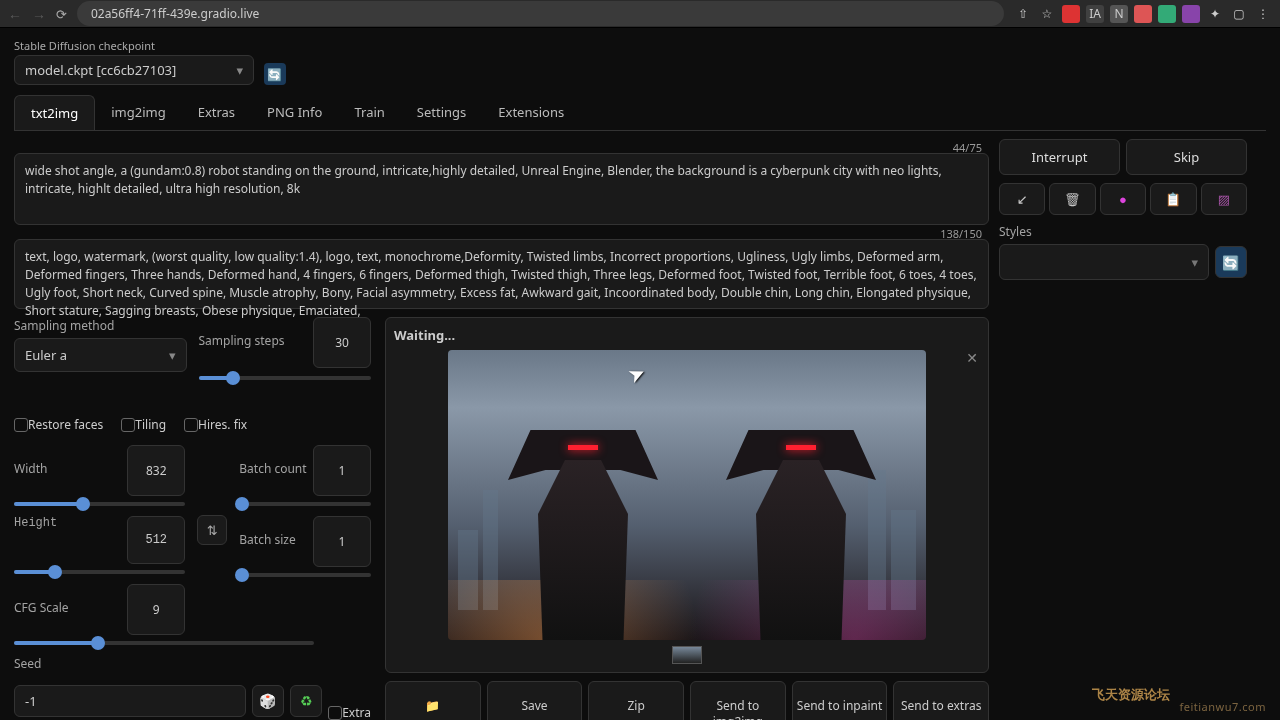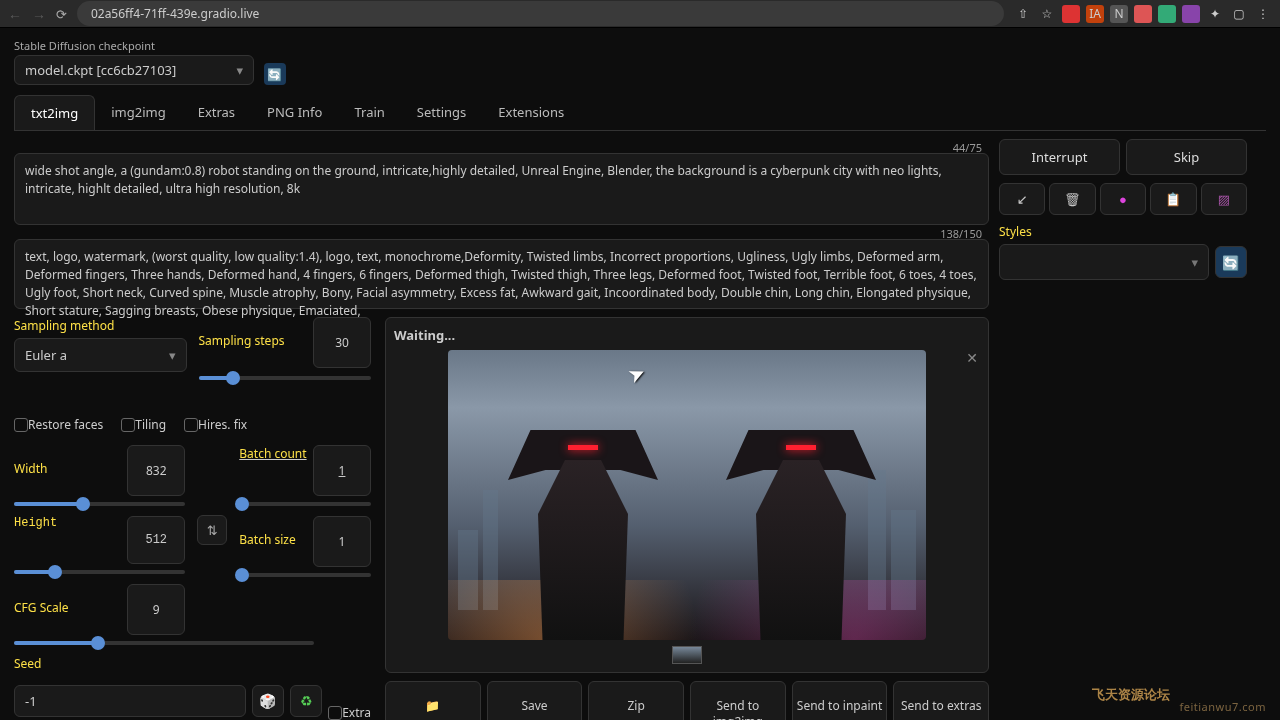--- a/index.html
+++ b/index.html
@@ -116,21 +116,21 @@
 .left-controls { flex: 1; }
 .preview-panel { width: 604px; }
 
 .controls-grid {
   display: flex;
   gap: 12px;
 }
 .col-a { flex: 1; }
 .col-b { flex: 1; }
 
-.field-label { font-size: 12px; color: #fde047; margin-bottom: 4px; display: block; }
+.field-label { font-size: 12px; color: #a3a3a3; margin-bottom: 4px; display: block; }
 
 .select {
   width: 100%;
   background: #1a1a1a;
   border: 1px solid #333;
   border-radius: 6px;
   padding: 7px 10px;
   color: #ccc;
   display: flex;
   justify-content: space-between;
@@ -366,21 +366,21 @@
 
 <div class="browser-bar">
   <span class="nav-arrow">←</span>
   <span class="nav-arrow">→</span>
   <span class="reload">⟳</span>
   <div class="url-bar">02a56ff4-71ff-439e.gradio.live</div>
   <div class="browser-icons">
     <span class="bicon">⇧</span>
     <span class="bicon">☆</span>
     <span class="bicon" style="background:#d33;"></span>
-    <span class="bicon" style="background:#c2410c;">IA</span>
+    <span class="bicon" style="background:#404040;">IA</span>
     <span class="bicon" style="background:#555;">N</span>
     <span class="bicon" style="background:#d55;"></span>
     <span class="bicon" style="background:#3a7;"></span>
     <span class="bicon" style="background:#84a;"></span>
     <span class="bicon">✦</span>
     <span class="bicon">▢</span>
     <span class="bicon">⋮</span>
   </div>
 </div>
 
@@ -488,21 +488,21 @@
                   <div class="slider-fill" style="width:28%;"></div>
                   <div class="slider-thumb" style="left:28%;"></div>
                 </div>
               </div>
             </div>
             <div style="display:flex; flex-direction:column; justify-content:center; padding-top:10px; padding-bottom:50px;">
               <div class="swap-btn">⇅</div>
             </div>
             <div style="flex:1;">
               <div class="param">
-                <div style="display:flex; justify-content:space-between; text-decoration:underline;">
+                <div style="display:flex; justify-content:space-between; align-items:center;">
                   <span class="field-label">Batch count</span>
                   <span class="num-box">1</span>
                 </div>
                 <div class="slider-track" style="margin-top:6px;">
                   <div class="slider-fill" style="width:2%;"></div>
                   <div class="slider-thumb" style="left:2%;"></div>
                 </div>
               </div>
               <div class="param">
                 <div style="display:flex; justify-content:space-between; align-items:center;">

